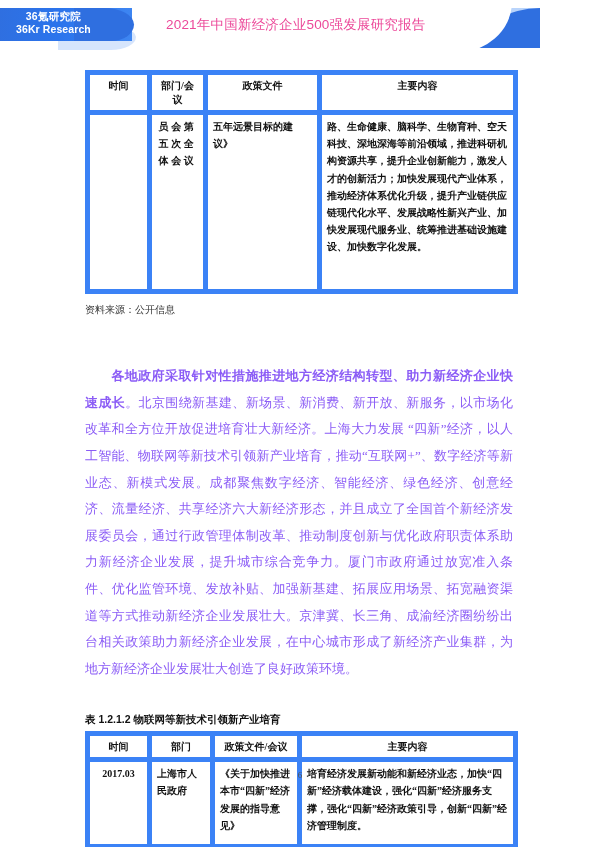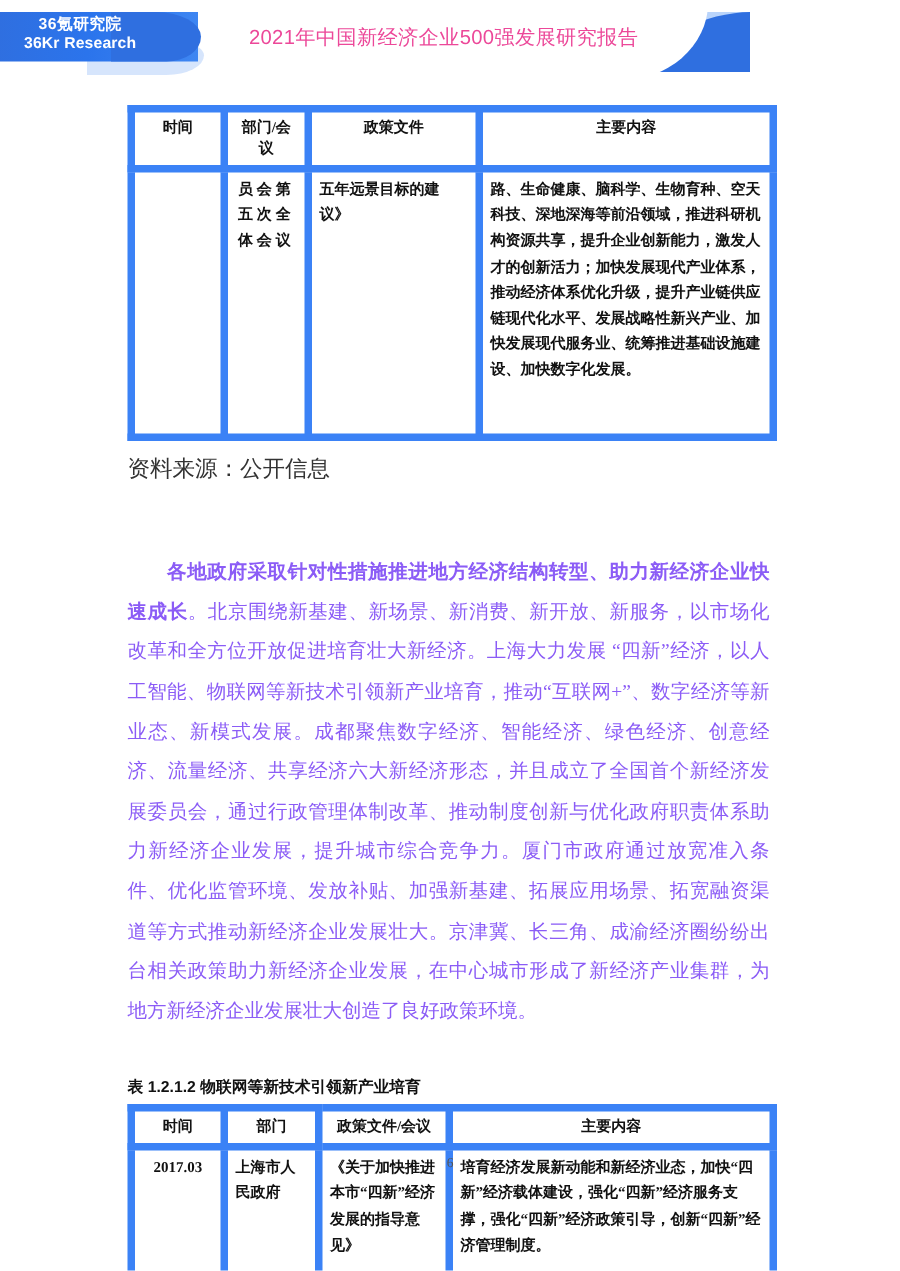--- a/index.html
+++ b/index.html
@@ -13,21 +13,21 @@
     position: relative;
     font-family: "Liberation Sans", "DejaVu Sans", sans-serif;
     color: #1a1a1a;
     overflow: hidden;
   }
 
   
   .page-header {
     position: absolute;
     top: 0; left: 0;
-    width: 500px;
+    width: 540px;
     height: 52px;
     background: #ffffff;
     overflow: hidden;
   }
   .hdr-band {
     position: absolute;
     top: 8px; left: 0;
     width: 132px;
     height: 33px;
     background: linear-gradient(95deg, #2f6fe0 0%, #2b74ec 45%, #3e86f2 100%);
@@ -147,21 +147,21 @@
     line-height: 1.35;
   }
   td.ctr { text-align: center; }
   td.just { text-align: left; }
   .spread {
     letter-spacing: 2.6px;
     text-align: center;
   }
 
   .src-note {
-    font-size: 15px;
+    font-size: 10px;
     color: #333;
     margin-top: 9px;
     font-weight: 400;
   }
 
   p.body-para {
     font-family: "Liberation Serif", "DejaVu Serif", serif;
     font-size: 13px;
     line-height: 2.05;
     margin: 0;

